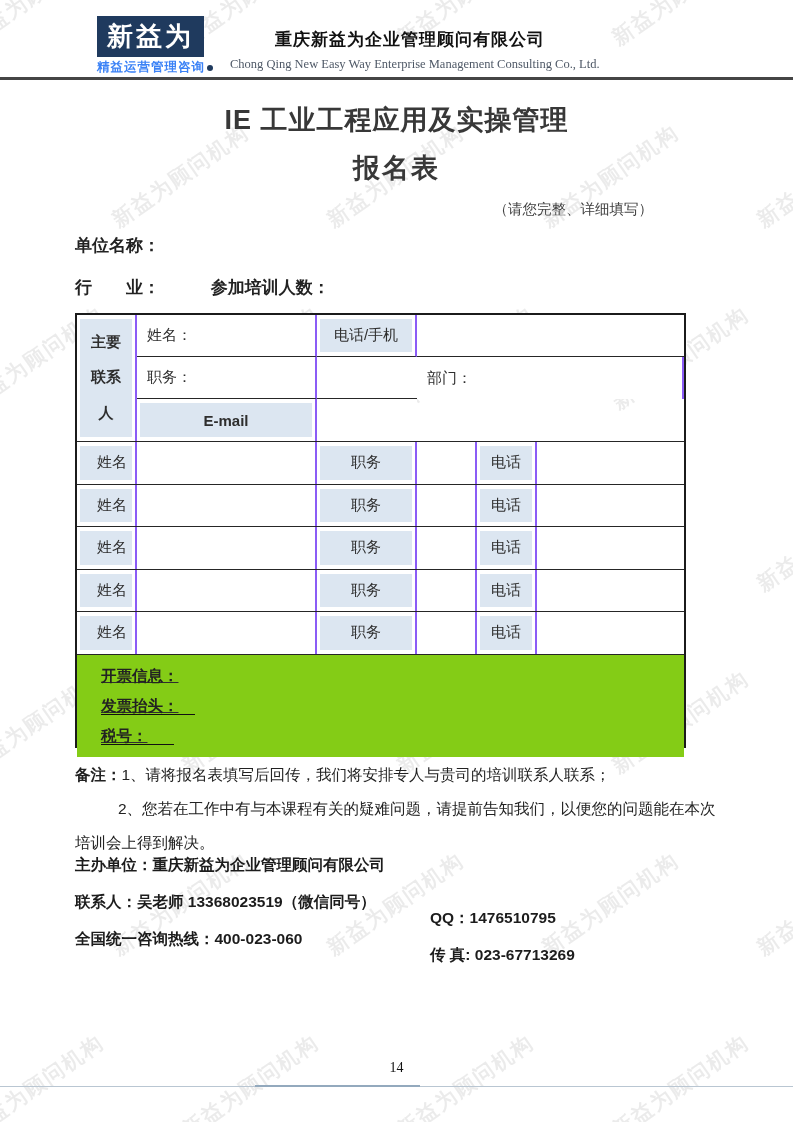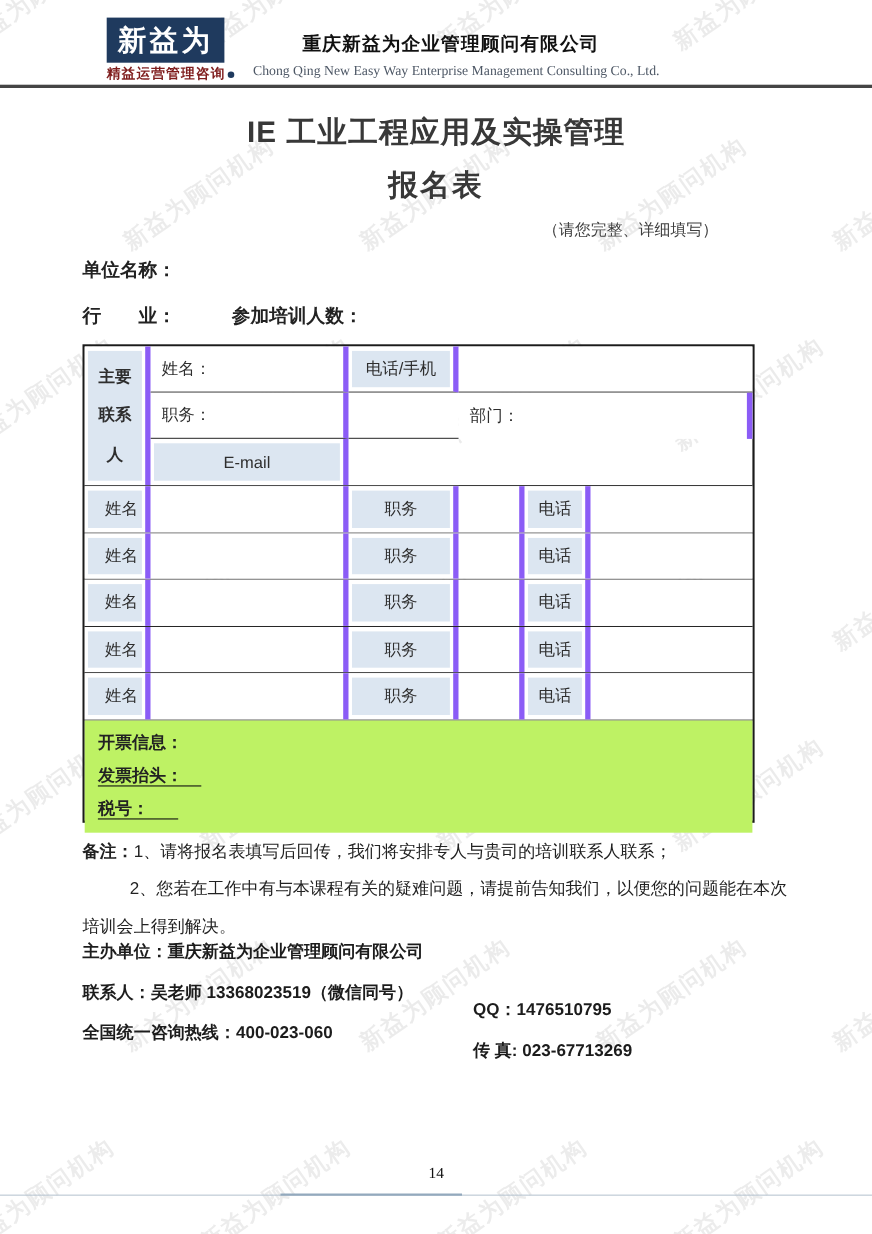--- a/index.html
+++ b/index.html
@@ -23,21 +23,21 @@
   .content{position:relative;z-index:1;}
   
   .logo{position:absolute;left:97px;top:16px;width:120px;}
   .logo-box{
     width:107px;height:41px;
     background:#1f3a5e;color:#ffffff;
     font-weight:bold;font-size:26px;letter-spacing:3px;
     display:flex;align-items:center;justify-content:center;
   }
   .logo-sub{
-    margin-top:2px;color:#7f1d1d;font-weight:bold;font-size:12.5px;
+    margin-top:2px;color:#3b82f6;font-weight:bold;font-size:12.5px;
     letter-spacing:1px;white-space:nowrap;position:relative;
   }
   .logo-dot{
     display:inline-block;width:6px;height:6px;border-radius:50%;
     background:#1f3a5e;margin-left:2px;vertical-align:baseline;
   }
   .company{position:absolute;left:230px;top:28px;width:360px;text-align:center;}
   .company-cn{font-size:17px;font-weight:bold;color:#111;letter-spacing:1px;}
   .company-en{
     margin-top:6px;font-family:"Liberation Serif","DejaVu Serif",serif;
@@ -62,39 +62,39 @@
     border:2px solid #1b1b1b;box-sizing:border-box;
     display:flex;flex-direction:column;background:transparent;
     font-size:15px;color:#2e2e2e;
   }
   .t-top{
     display:grid;grid-template-columns:60px 180px 100px 1fr;
     grid-template-rows:repeat(3,42px);
     border-bottom:1px solid #262626;flex:0 0 auto;box-sizing:border-box;
   }
   .cell{position:relative;display:flex;align-items:center;box-sizing:border-box;background:#fff;}
-  .rb{border-right:5px solid #8b5cf6;}
+  .rb{border-right:2px solid #8b5cf6;}
   .bb{border-bottom:1px solid #262626;}
   .c1{grid-row:1/4;}
   .chip{
     flex:1;align-self:stretch;margin:4px 3px;
     background:#dce6f1;
     display:flex;align-items:center;justify-content:center;
     text-align:center;
   }
-  .chip.bold{font-weight:normal;}
+  .chip.bold{font-weight:bold;}
   .chip-v{flex-direction:column;justify-content:space-around;font-weight:bold;padding:6px 0;}
   .lbl{padding-left:10px;}
   .t-row{
     display:grid;grid-template-columns:60px 180px 100px 60px 60px 1fr;
     height:42.5px;border-bottom:1px solid #262626;flex:0 0 auto;box-sizing:border-box;
   }
   .t-row .chip{font-weight:normal;}
   .t-row .chip.name{font-weight:normal;padding-left:12px;}
-  .t-invoice{flex:1 1 auto;padding:6px 12px;background:#bef264;}
+  .t-invoice{flex:1 1 auto;padding:6px 24px;background:#84cc16;text-decoration:underline;}
   .t-invoice div{font-weight:bold;font-size:15.5px;line-height:30px;color:#222;}
   .u{border-bottom:1.5px solid #111;padding-right:16px;}
   .u2{padding-right:26px;}
   
   .notes{position:absolute;left:75px;top:758px;width:655px;font-size:15.5px;color:#222;line-height:34px;}
   .notes .n-label{font-weight:bold;}
   .notes p{margin:0;}
   .notes .p2{text-indent:43px;}
   
   .f-row{position:absolute;left:75px;width:655px;font-size:15.5px;font-weight:bold;color:#1c1c1c;}

